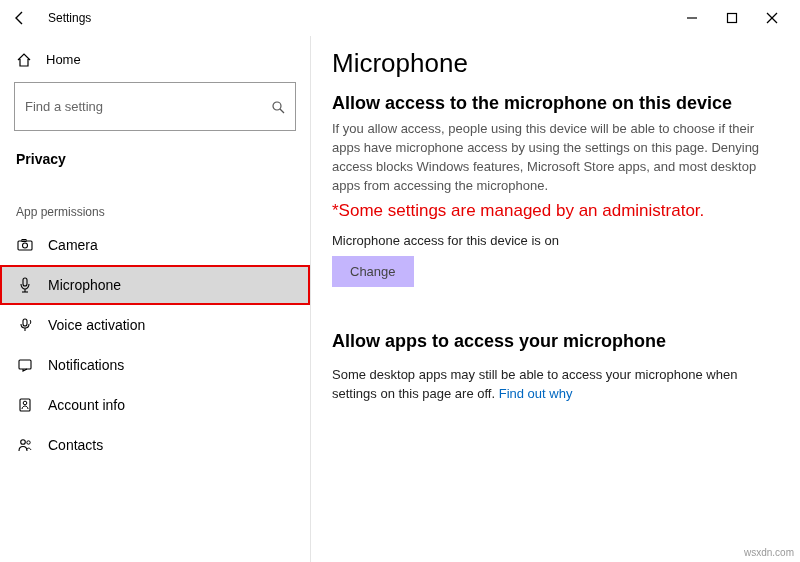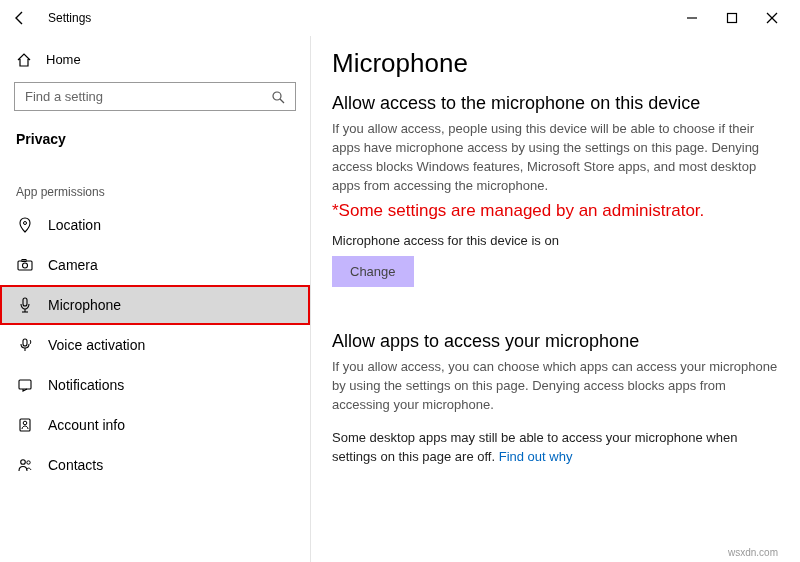--- a/index.html
+++ b/index.html
@@ -6,44 +6,44 @@
     body { font-family: "Segoe UI", Tahoma, sans-serif; font-size: 13px; color: #000; background: #fff; width: 800px; height: 562px; overflow: hidden; }
     .titlebar { height: 36px; display: flex; align-items: center; justify-content: space-between; padding: 0 8px; }
     .titlebar-left { display: flex; align-items: center; gap: 16px; }
     .back-arrow { width: 24px; height: 24px; display: flex; align-items: center; justify-content: center; cursor: pointer; }
     .app-title { font-size: 12px; }
     .window-controls { display: flex; gap: 16px; margin-right: 8px; }
     .win-btn { width: 24px; height: 24px; display: flex; align-items: center; justify-content: center; cursor: pointer; font-size: 14px; }
     .container { display: flex; height: calc(562px - 36px); }
     .sidebar { width: 310px; padding: 8px 0; overflow-y: auto; position: relative; }
     .home-row { display: flex; align-items: flex-start; gap: 14px; padding: 8px 16px; margin-bottom: 6px; }
-    .search-box { margin: 4px 14px 12px 14px; height: 29px; border: 1px solid #999; display: flex; align-items: center; justify-content: space-between; padding: 0 10px; color: #555; }
+    .search-box { margin: 4px 14px 12px 14px; height: 49px; border: 1px solid #999; display: flex; align-items: center; justify-content: space-between; padding: 0 10px; color: #555; }
     .search-placeholder { color: #666; font-size: 13px; }
     .privacy-header { font-weight: 600; padding: 8px 16px 24px 16px; font-size: 14px; }
     .section-label { color: #555; font-size: 12px; padding: 4px 16px 6px 16px; margin-top: 10px; }
     .nav-item { display: flex; align-items: center; gap: 14px; padding: 12px 16px; cursor: pointer; font-size: 14px; }
     .nav-item.selected { background: #d8d8d8; }
     .nav-item .icon { width: 18px; display: flex; align-items: center; justify-content: center; }
     .highlight-box { outline: 2px solid #e60000; outline-offset: -2px; }
     .content { flex: 1; padding: 4px 22px 0 22px; overflow-y: auto; position: relative; }
     .content::before { content: ""; position: absolute; left: 0; top: 0; bottom: 0; width: 1px; background: #e4e4e4; }
     .page-h1 { font-size: 26px; font-weight: 400; margin: 8px 0 14px 0; }
-    .section-h2 { font-size: 18px; font-weight: 400; margin: 6px 0 6px 0; }
+    .section-h2 { font-size: 18px; font-weight: 700; margin: 6px 0 6px 0; }
     .body-text { font-size: 13px; color: #555; line-height: 1.45; margin-bottom: 4px; }
     .admin-text { color: #e60000; font-size: 17px; margin-top: 6px; }
     .access-text { font-size: 13px; color: #222; margin-top: 12px; }
     .change-btn { margin-top: 8px; background: #c4b5fd; border: none; padding: 8px 18px; font-size: 13px; color: #444; cursor: pointer; }
     .spacer { height: 38px; }
     .toggle-row { display: inline-flex; align-items: center; gap: 12px; padding: 6px 10px 6px 6px; }
     .toggle { width: 40px; height: 18px; border-radius: 10px; background: #0067c0; position: relative; }
     .toggle::after { content: ""; position: absolute; right: 2px; top: 2px; width: 14px; height: 14px; border-radius: 50%; background: #fff; }
     .toggle-label { font-size: 13px; }
     .note-text { font-size: 13px; color: #222; margin-top: 14px; line-height: 1.45; }
     .link { color: #0067c0; cursor: pointer; }
-    .watermark { position: absolute; right: 22px; bottom: 4px; font-size: 10px; color: #999; }
+    .watermark { position: absolute; right: 6px; bottom: 4px; font-size: 10px; color: #999; }
     svg { display: block; }
   </style>
 </head>
 <body>
 
 <div class="titlebar">
   <div class="titlebar-left">
     <div class="back-arrow">
       <svg width="16" height="16" viewBox="0 0 16 16">
           <path d="M10 2 L4 8 L10 14" stroke="#000" stroke-width="1.4" fill="none"></path>
@@ -86,29 +86,20 @@
       <span>
         <svg width="14" height="14" viewBox="0 0 14 14">
             <circle cx="6" cy="6" r="4" stroke="#555" stroke-width="1.2" fill="none"></circle>
             <line x1="9" y1="9" x2="13" y2="13" stroke="#555" stroke-width="1.2"></line>
           </svg>
       </span>
     </div>
     <div class="privacy-header">Privacy</div>
     <div class="section-label">App permissions</div>
 
-    <div class="nav-item">
-      <span class="icon">
-        <svg width="16" height="16" viewBox="0 0 16 16">
-            <path d="M8 1 C11 1 13 3 13 6 C13 10 8 15 8 15 C8 15 3 10 3 6 C3 3 5 1 8 1 Z" stroke="#000" stroke-width="1.1" fill="none"></path>
-            <circle cx="8" cy="6" r="1.5" stroke="#000" stroke-width="1" fill="none"></circle>
-          </svg>
-      </span>
-      <span>Location</span>
-    </div>
 
     <div class="nav-item">
       <span class="icon">
         <svg width="16" height="16" viewBox="0 0 16 16">
             <rect x="1" y="4" width="14" height="9" rx="1" stroke="#000" stroke-width="1.1" fill="none"></rect>
             <circle cx="8" cy="8.5" r="2.5" stroke="#000" stroke-width="1.1" fill="none"></circle>
             <rect x="5" y="2.5" width="4" height="2" stroke="#000" stroke-width="1" fill="none"></rect>
           </svg>
       </span>
       <span>Camera</span>
@@ -177,21 +168,20 @@
 
     <h2 class="section-h2">Allow access to the microphone on this device</h2>
     <p class="body-text">If you allow access, people using this device will be able to choose if their apps have microphone access by using the settings on this page. Denying access blocks Windows features, Microsoft Store apps, and most desktop apps from accessing the microphone.</p>
     <p class="admin-text">*Some settings are managed by an administrator.</p>
     <p class="access-text">Microphone access for this device is on</p>
     <button class="change-btn">Change</button>
 
     <div class="spacer"></div>
 
     <h2 class="section-h2">Allow apps to access your microphone</h2>
-    <p class="body-text">If you allow access, you can choose which apps can access your microphone by using the settings on this page. Denying access blocks apps from accessing your microphone.</p>
 
 
     <p class="note-text">
       <span>Some desktop apps may still be able to access your microphone when settings on this page are off. </span><span class="link">Find out why</span>
     </p>
 
     <div class="watermark">wsxdn.com</div>
   </div>
 </div>
 

